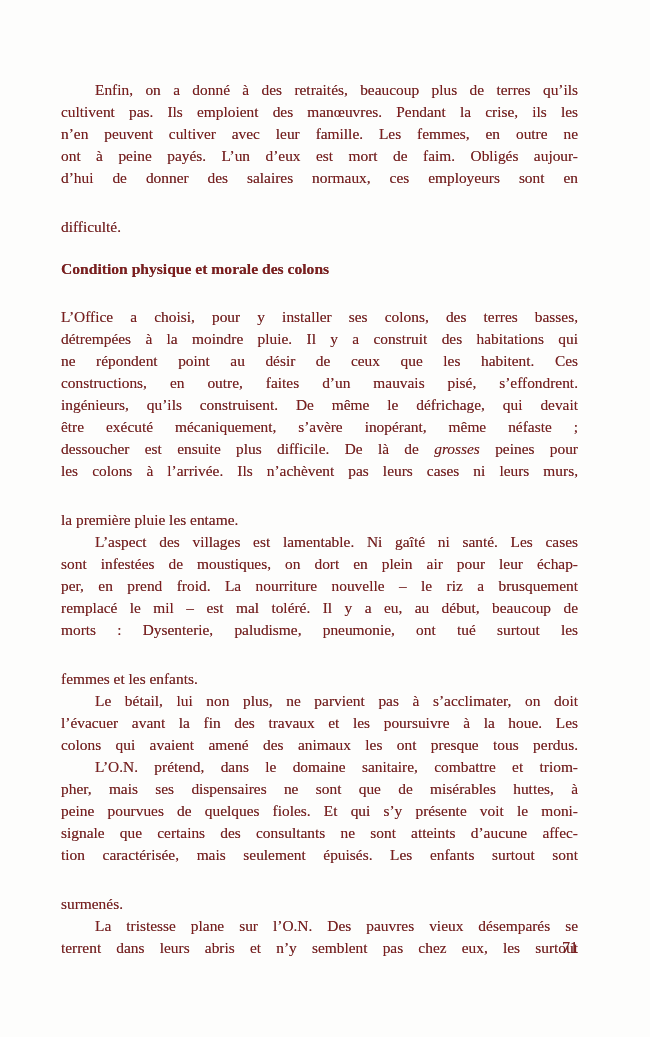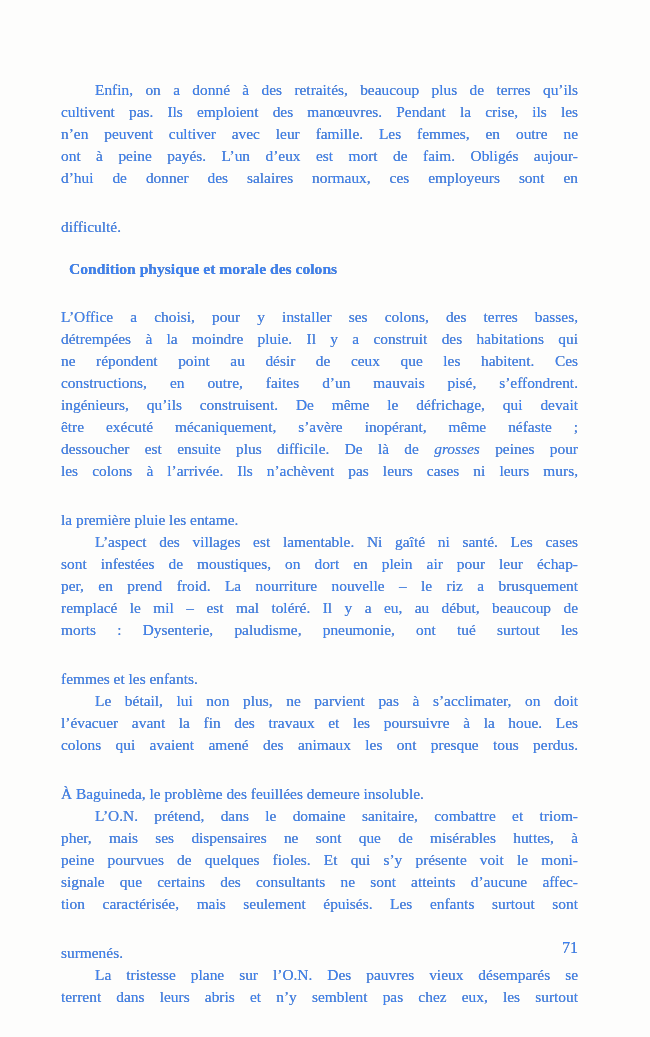--- a/index.html
+++ b/index.html
@@ -7,21 +7,21 @@
     padding: 0;
     background: #e8e8e8;
   }
   .page {
     position: relative;
     width: 650px;
     height: 1037px;
     background: #fdfdfc;
     overflow: hidden;
     font-family: "Liberation Serif", "DejaVu Serif", serif;
-    color: #3b82f6;
+    color: #7f1d1d;
   }
   .text-block {
     position: absolute;
     left: 61px;
     top: 79px;
     width: 517px;
     font-size: 15.4px;
   }
   .paragraph {
     margin: 0;
@@ -40,21 +40,21 @@
     margin-top: 27px;
     -moz-text-align-last: left;
   }
   .line.indent {
     text-indent: 34px;
   }
   .heading {
     font-weight: bold;
     font-size: 15.6px;
     line-height: 22px;
-    margin: 20px 0 26px 8px;
+    margin: 20px 0 26px 0;
     text-align: left;
     text-shadow: 0 0 0.4px rgba(20,20,20,0.6);
   }
   .italic {
     font-style: italic;
   }
   .page-number {
     position: absolute;
     top: 937px;
     left: 61px;
@@ -95,21 +95,20 @@
         <div class="line">sont infestées de moustiques, on dort en plein air pour leur échap-</div>
         <div class="line">per, en prend froid. La nourriture nouvelle – le riz a brusquement</div>
         <div class="line">remplacé le mil – est mal toléré. Il y a eu, au début, beaucoup de</div>
         <div class="line">morts : Dysenterie, paludisme, pneumonie, ont tué surtout les</div>
         <div class="line last">femmes et les enfants.</div>
       </div>
       <div class="paragraph">
         <div class="line indent">Le bétail, lui non plus, ne parvient pas à s’acclimater, on doit</div>
         <div class="line">l’évacuer avant la fin des travaux et les poursuivre à la houe. Les</div>
         <div class="line">colons qui avaient amené des animaux les ont presque tous perdus.</div>
-        <div class="line last">À Baguineda, le problème des feuillées demeure insoluble.</div>
       </div>
       <div class="paragraph">
         <div class="line indent">L’O.N. prétend, dans le domaine sanitaire, combattre et triom-</div>
         <div class="line">pher, mais ses dispensaires ne sont que de misérables huttes, à</div>
         <div class="line">peine pourvues de quelques fioles. Et qui s’y présente voit le moni-</div>
         <div class="line">signale que certains des consultants ne sont atteints d’aucune affec-</div>
         <div class="line">tion caractérisée, mais seulement épuisés. Les enfants surtout sont</div>
         <div class="line last">surmenés.</div>
       </div>
       <div class="paragraph">

